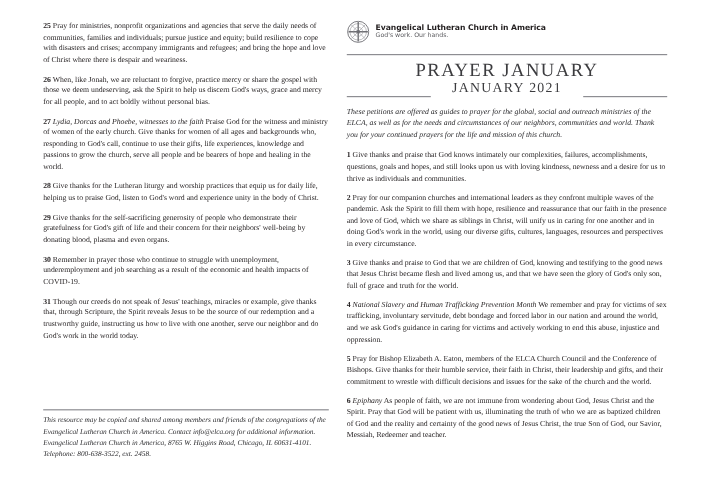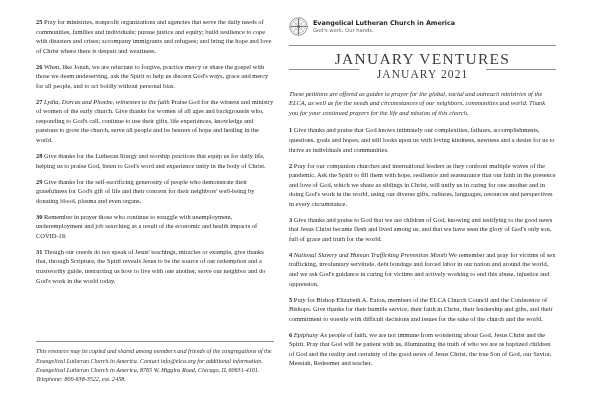--- a/index.html
+++ b/index.html
@@ -97,21 +97,21 @@
     font-family: "Liberation Serif", "DejaVu Serif", serif;
     font-size: 15.5px;
     letter-spacing: 1.25px;
     color: #3c3c3f;
     line-height: 1.05;
     white-space: nowrap;
   }
 
   .masthead-sub-row {
     display: flex;
-    align-items: flex-start;
+    align-items: flex-end;
     gap: 18px;
     margin-top: 2px;
   }
   .masthead-sub-row .seg {
     flex: 1 1 auto;
     border-top: 1px solid #8d8d92;
     height: 0;
   }
   .masthead-date {
     flex: 0 0 auto;
@@ -208,21 +208,21 @@
             <path d="M20 20 m-8 0 a8 8 0 0 1 16 0 a8 8 0 0 1 -16 0" fill="none" stroke="#8d8d92" stroke-width="0.9"></path>
             <circle cx="20" cy="20" r="3.2" fill="#6e6e73"></circle>
           </svg>
           <div class="brand-text">
             <div class="brand-name">Evangelical Lutheran Church in America</div>
             <div class="brand-tagline">God's work. Our hands.</div>
           </div>
         </div>
 
         <div class="rule-top"></div>
-        <div class="masthead-title">JANUARY VENTURES</div>
+        <div class="masthead-title">PRAYER JANUARY</div>
         <div class="masthead-sub-row">
           <div class="seg"></div>
           <div class="masthead-date">JANUARY 2021</div>
           <div class="seg"></div>
         </div>
       </div>
 
       <div class="intro">These petitions are offered as guides to prayer for the global, social and outreach ministries of the ELCA, as well as for the needs and circumstances of our neighbors, communities and world. Thank you for your continued prayers for the life and mission of this church.</div>
 
       <div class="entry-list">

